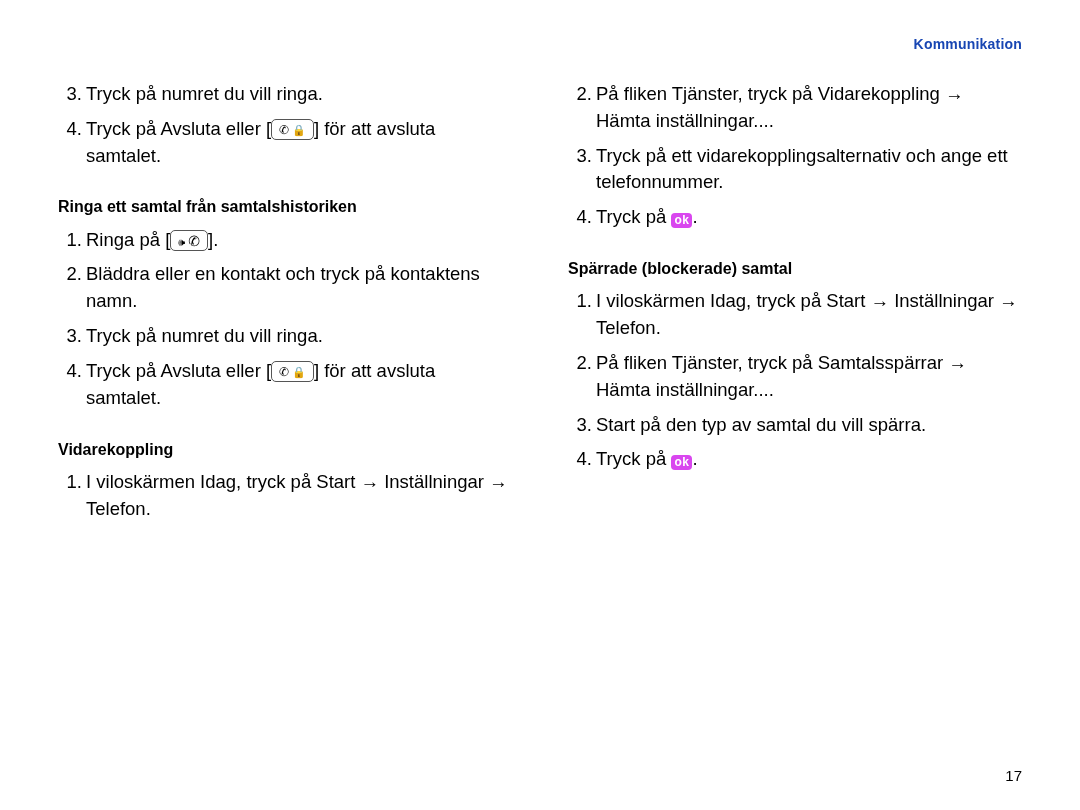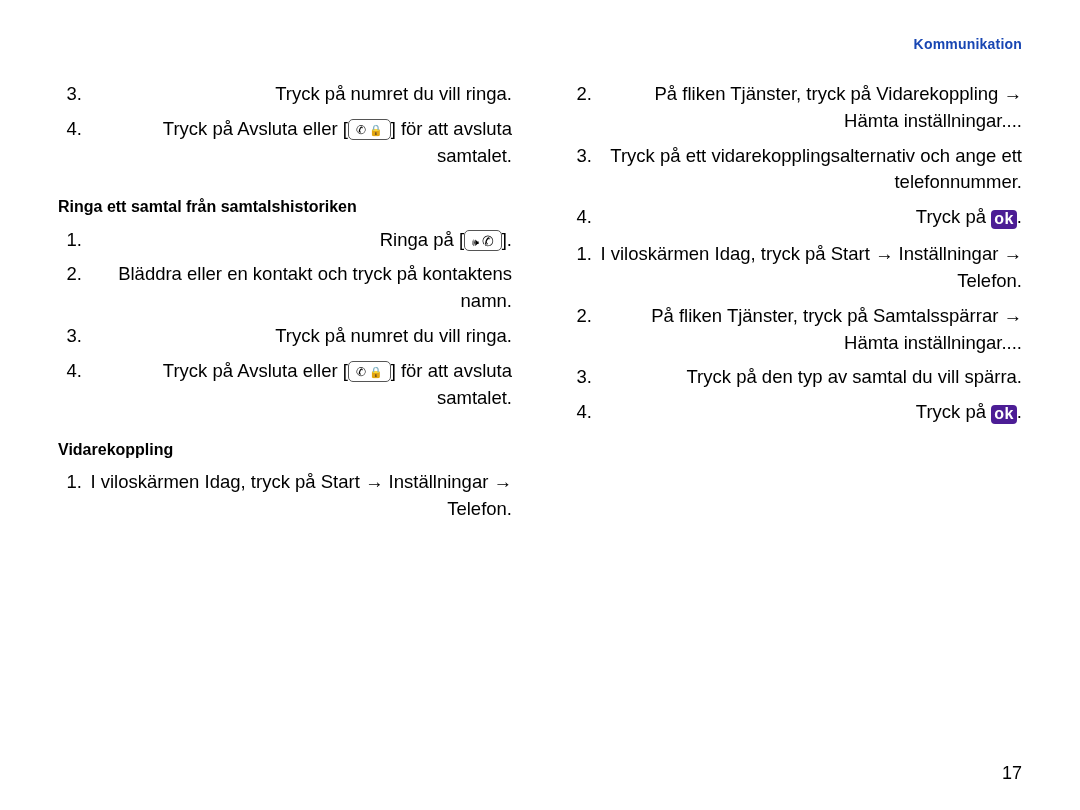--- a/index.html
+++ b/index.html
@@ -54,21 +54,20 @@
     margin-bottom: 8px;
   }
   ol.steps > li .num {
     width: 24px;
     flex: 0 0 24px;
     text-align: right;
     padding-right: 4px;
   }
   ol.steps > li .body {
     flex: 1;
-    text-align: right;
   }
   .b { font-weight: 400; }
   .arrow { font-family: Arial, sans-serif; }
   .key {
     display: inline-block;
     border: 1.5px solid #555;
     border-radius: 5px;
     padding: 0 7px 1px 7px;
     line-height: 1.15;
     vertical-align: 1px;
@@ -80,35 +79,35 @@
     gap: 3px;
   }
   .ico-call   { font-size: 14px; }
   .ico-call-sm{ font-size: 12px; }
   .ico-lock   { font-size: 11px; }
   .ico-sound  { font-size: 11px; position: relative; top: 1px; }
   .okbtn {
     display: inline-flex;
     align-items: center;
     justify-content: center;
-    background: #4c1d95;
+    background: #d946ef;
     color: #fff;
     font-weight: 700;
-    font-size: 16px;
+    font-size: 12px;
     border-radius: 4px;
     padding: 1px 3px 2px 3px;
     line-height: 1;
     vertical-align: -1px;
     letter-spacing: 0.5px;
   }
   .page-number {
     position: absolute;
     bottom: 26px;
     right: 58px;
-    font-size: 18px;
+    font-size: 15px;
   }
 </style>
 </head>
 <body>
 
 <div class="page">
 
   <div class="header-link">Kommunikation</div>
 
   <div class="columns">
@@ -189,37 +188,38 @@
           <span class="body">Tryck på ett vidarekopplingsalternativ och ange ett telefonnummer.</span>
         </li>
         <li>
           <span class="num">4.</span>
           <span class="body">
             <span>Tryck på </span><span class="okbtn">ok</span><span>.</span>
           </span>
         </li>
       </ol>
 
+      <div class="h2">Spärrade (blockerade) samtal</div>
 
       <ol class="steps">
         <li>
           <span class="num">1.</span>
           <span class="body">
             <span>I viloskärmen Idag, tryck på </span><span class="b">Start</span><span class="arrow"> → </span><span class="b">Inställningar</span><span class="arrow"> → </span><span class="b">Telefon</span><span>.</span>
           </span>
         </li>
         <li>
           <span class="num">2.</span>
           <span class="body">
             <span>På fliken </span><span class="b">Tjänster</span><span>, tryck på </span><span class="b">Samtalsspärrar</span><span class="arrow"> → </span><span class="b">Hämta inställningar...</span><span>.</span>
           </span>
         </li>
         <li>
           <span class="num">3.</span>
-          <span class="body">Tryck på den typ av samtal du vill spärra.</span>
+          <span class="body">Start på den typ av samtal du vill spärra.</span>
         </li>
         <li>
           <span class="num">4.</span>
           <span class="body">
             <span>Tryck på </span><span class="okbtn">ok</span><span>.</span>
           </span>
         </li>
       </ol>
 
     </div>

